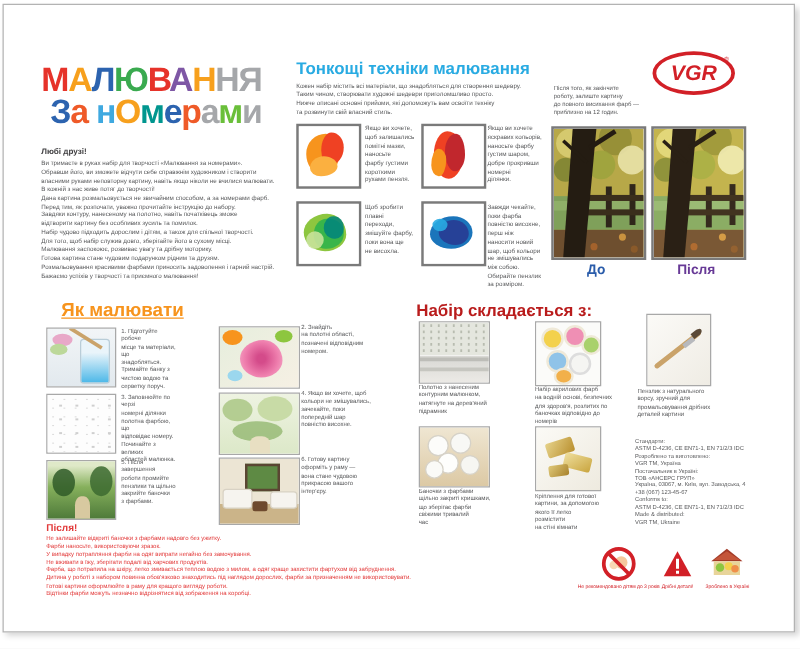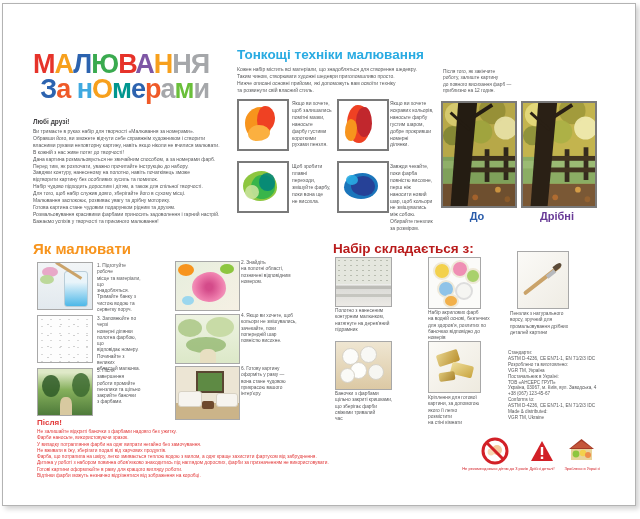--- a/index.html
+++ b/index.html
@@ -115,20 +115,24 @@
 поки фарба
 повністю висохне,
 перш ніж
 наносити новий
 шар, щоб кольори
 не змішувались
 між собою.
 Обирайте пензлик
 за розміром.</div>
 
+  <div class="abs vgr-oval" style="left:522px;top:41px;width:60px;height:29px;">
+    <span class="vgr-text">VGR</span>
+    <span style="color:#d22027;font-size:5px;position:absolute;right:2px;top:1px;">®</span>
+  </div>
 
   <div class="abs t48 pre" style="left:443px;top:69px;width:76px;">Після того, як закінчите
 роботу, залиште картину
 до повного висихання фарб —
 приблизно на 12 годин.</div>
 
   <div class="abs frame2" style="left:441px;top:101px;width:72px;height:103px;">
     <svg width="72" height="103" viewBox="0 0 76 107" preserveAspectRatio="none">
       <rect width="76" height="107" fill="#b7a848"></rect>
       <circle cx="14" cy="12" r="12" fill="#d8cc72" opacity=".9"></circle>
@@ -170,23 +174,23 @@
       <rect x="44" y="48" width="5" height="34" fill="#362b1e"></rect>
       <rect x="64" y="46" width="5" height="34" fill="#362b1e"></rect>
       <rect x="22" y="55" width="54" height="5" fill="#423420"></rect>
       <rect x="22" y="67" width="54" height="5" fill="#423420"></rect>
       <polygon points="8,107 26,107 36,0 16,0" fill="#2a2015"></polygon>
       <path d="M30,16 L52,2" stroke="#2a2015" stroke-width="4"></path>
       <path d="M28,28 L8,10" stroke="#2a2015" stroke-width="3"></path>
     </svg>
   </div>
   <div class="abs ba-label" style="left:439px;top:210px;color:#2a5caa;">До</div>
-  <div class="abs ba-label" style="left:519px;top:210px;color:#683a97;">Дрібні</div>
-
-  <div class="abs h-orange" style="left:33px;top:240px;">Як малювати</div>
+  <div class="abs ba-label" style="left:519px;top:210px;color:#683a97;">Після</div>
+
+  <div class="abs h-orange" style="left:49px;top:240px;text-decoration:underline;">Як малювати</div>
 
   <div class="abs frame1" style="left:37px;top:262px;width:54px;height:46px;">
     <div style="position:relative;width:100%;height:100%;background:linear-gradient(180deg,#f2f5f7,#e2e9ee);">
       <div class="blob" style="left:26px;top:8px;width:22px;height:34px;background:linear-gradient(180deg,#e9f4fa 30%,#4db8e8);border:1px solid #b9cdd8;border-radius:3px;"></div>
       <div class="blob" style="left:18px;top:-2px;width:30px;height:3px;background:#caa36a;transform:rotate(32deg);transform-origin:left;"></div>
       <div class="blob" style="left:4px;top:4px;width:16px;height:10px;background:#e8a8c8;border-radius:50%;"></div>
       <div class="blob" style="left:2px;top:12px;width:14px;height:9px;background:#bcd89a;border-radius:50%;"></div>
     </div>
   </div>
   <div class="abs t48 pre" style="left:97px;top:263px;width:46px;">1. Підготуйте робоче

